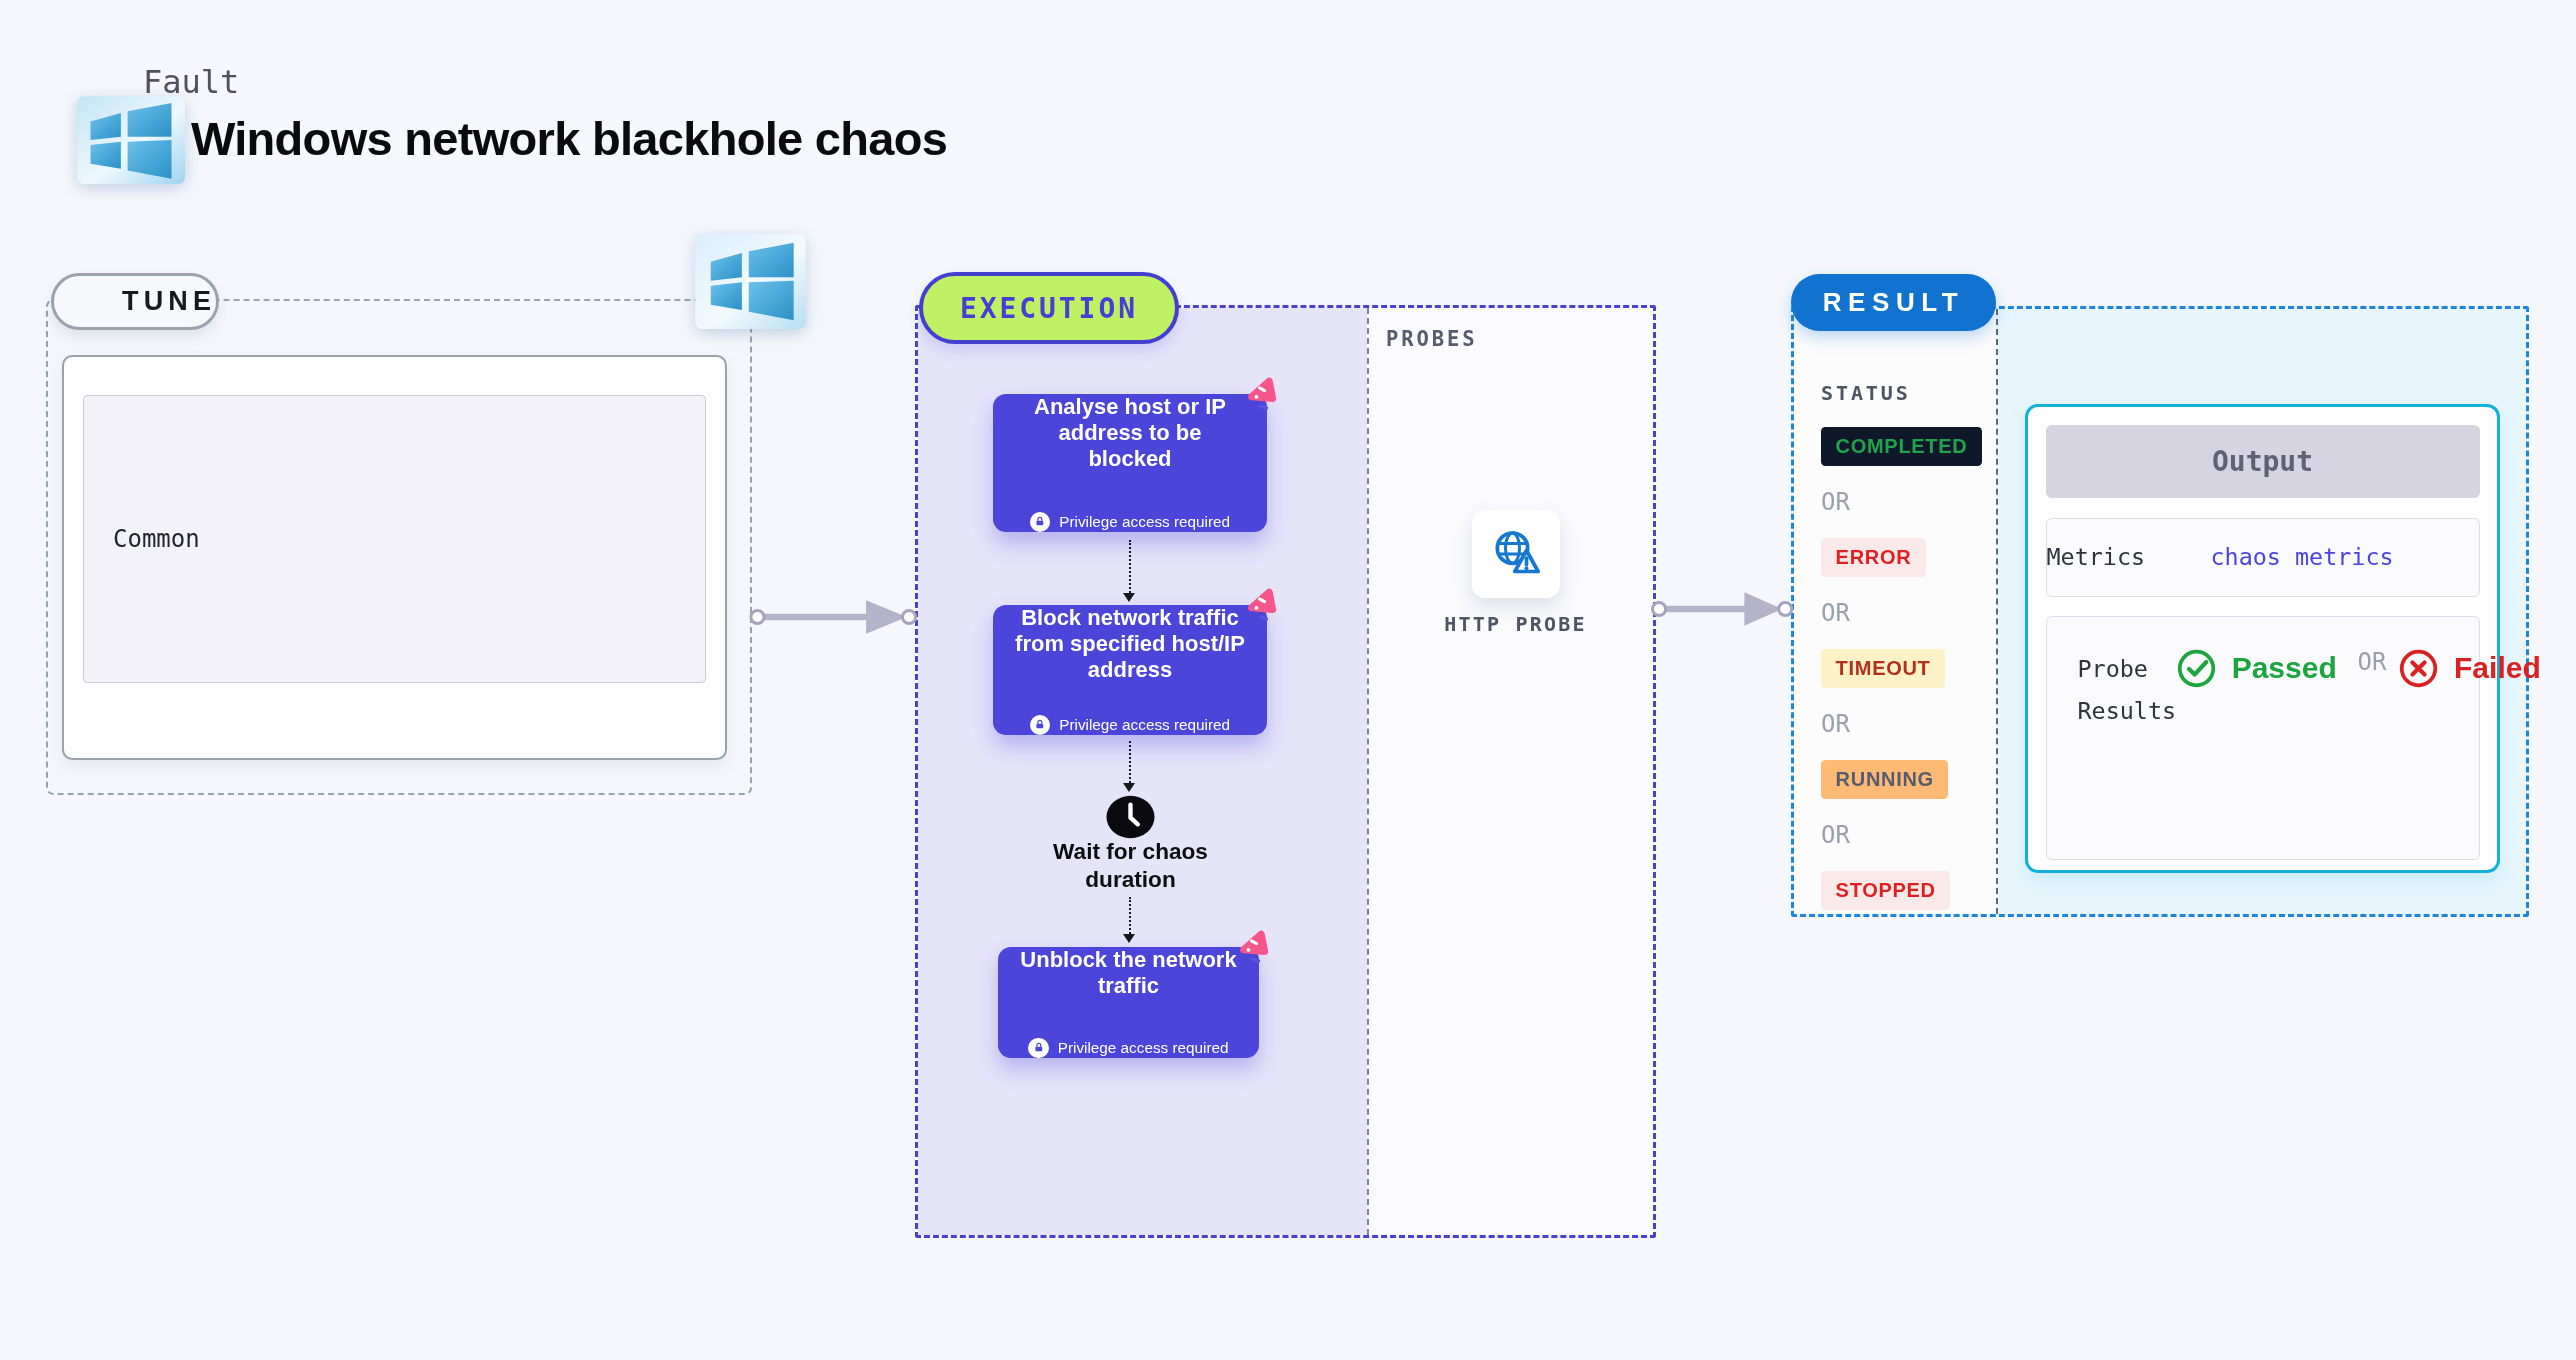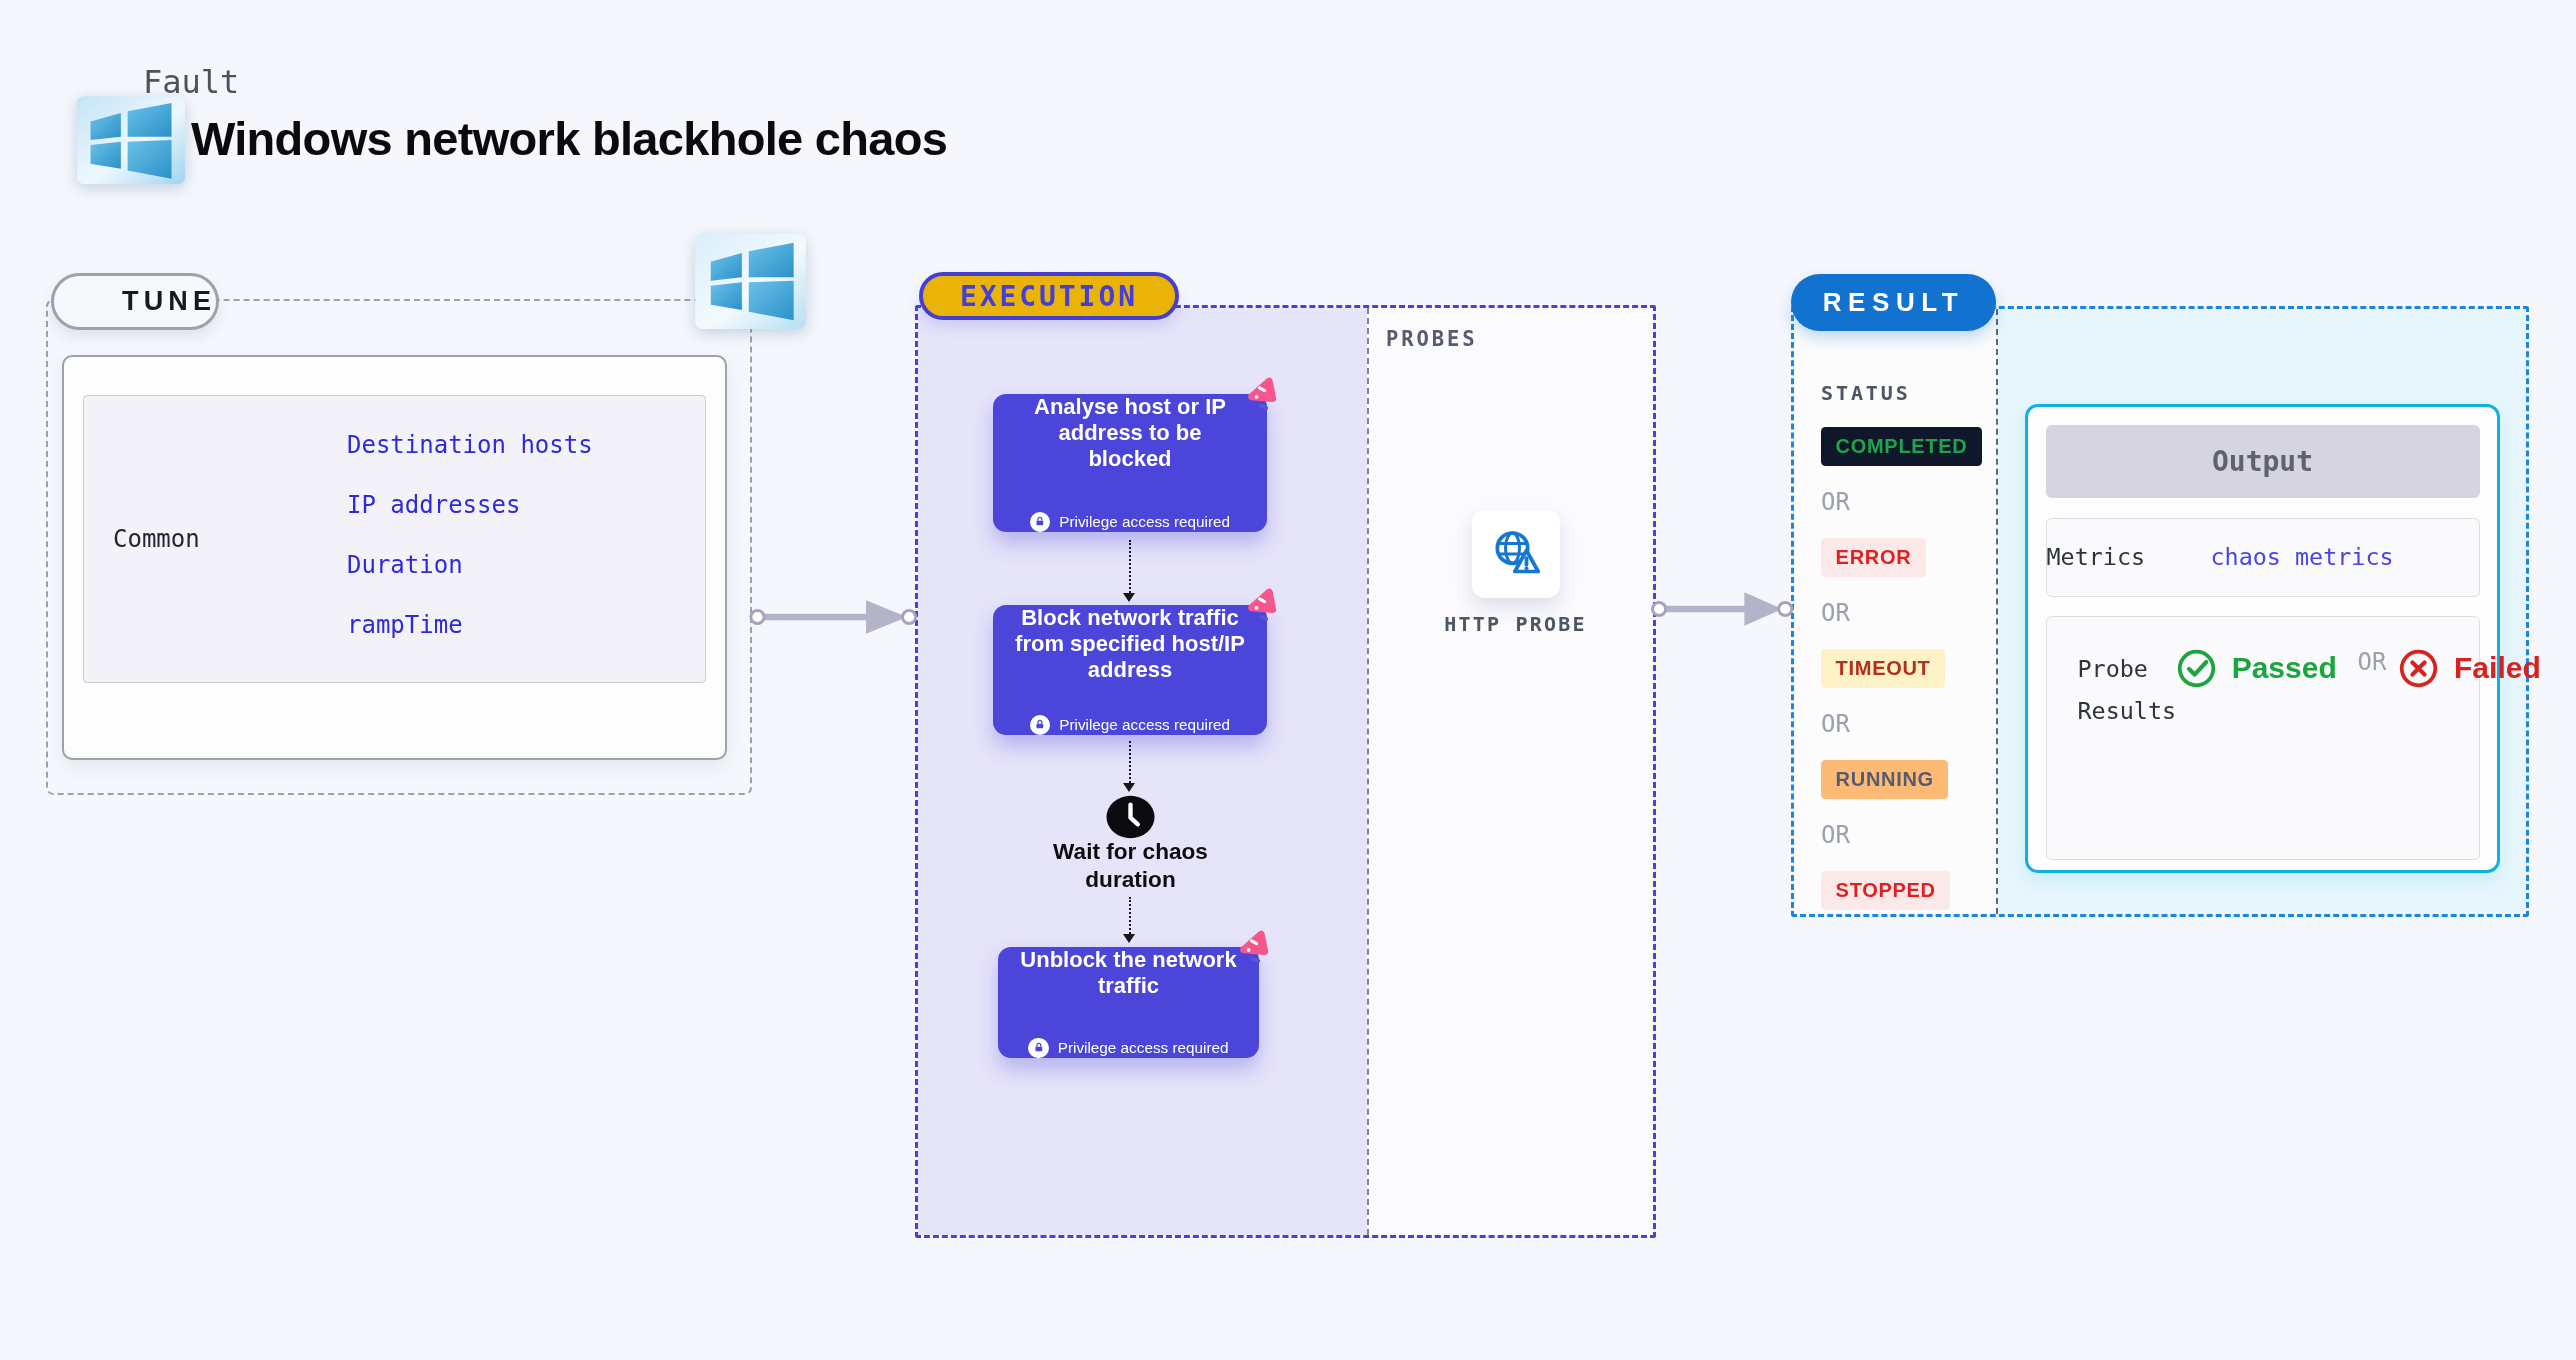--- a/index.html
+++ b/index.html
@@ -23,22 +23,22 @@
   .pill {
     position: absolute; display: flex; align-items: center; justify-content: center;
     border-radius: 44px; z-index: 4; font-weight: bold;
   }
   #tune-pill {
     left: 51px; top: 273px; width: 168px; height: 57px;
     background: #f7f8fc; border: 3.7px solid #9aa2ae; color: #17191f;
     font-size: 27px; letter-spacing: 5.1px; box-shadow: 0 7.3px 13px rgba(60,60,90,.10); justify-content: flex-end;
   }
   #execution-pill {
-    left: 919px; top: 272px; width: 260px; height: 48px;
-    background: #eab308; border: 4.4px solid #453fd0; color: #463fd6;
+    left: 919px; top: 272px; width: 260px; height: 72px;
+    background: #bef264; border: 4.4px solid #453fd0; color: #463fd6;
     font-family: "DejaVu Sans Mono", monospace; font-size: 28px; letter-spacing: 2.9px;
     box-shadow: 0 7.3px 13px rgba(70,63,214,.15);
   }
   #result-pill {
     left: 1791px; top: 274px; width: 205px; height: 57px;
     background: #1173cf; color: #ffffff; font-size: 26px; letter-spacing: 6.6px;
     box-shadow: 0 7.3px 14.6px rgba(17,115,207,.25);
   }
 
   
@@ -197,26 +197,20 @@
     <polygon points="9,16 27,11 27,25 9,27" fill="url(#wpaneB)"></polygon>
     <polygon points="31,10 57,5 57,25 31,25" fill="url(#wpaneB)"></polygon>
     <polygon points="9,30 27,28 27,44 9,41" fill="url(#wpaneB)"></polygon>
     <polygon points="31,28 57,27 57,50 31,45" fill="url(#wpaneB)"></polygon>
   </svg>
 </div>
 
 <div class="abs" id="user-inputs-card">
   <div id="user-inputs-body">
     <div id="common-cell">Common</div>
-    <div id="tune-links">
-      <a href="#">Destination hosts</a>
-      <a href="#">IP addresses</a>
-      <a href="#">Duration</a>
-      <a href="#">rampTime</a>
-    </div>
   </div>
 </div>
 
 <svg class="abs flow-arrow" style="left:748px; top:595px;" width="172" height="44" viewBox="0 0 236 60">
   <line x1="14" y1="30" x2="170" y2="30" stroke="#b5b3c9" stroke-width="9"></line>
   <polygon points="162,7 162,53 218,30" fill="#b5b3c9"></polygon>
   <circle cx="13" cy="30" r="9" fill="#ffffff" stroke="#a6a4bc" stroke-width="4"></circle>
   <circle cx="221" cy="30" r="9" fill="#ffffff" stroke="#a6a4bc" stroke-width="4"></circle>
 </svg>
 

